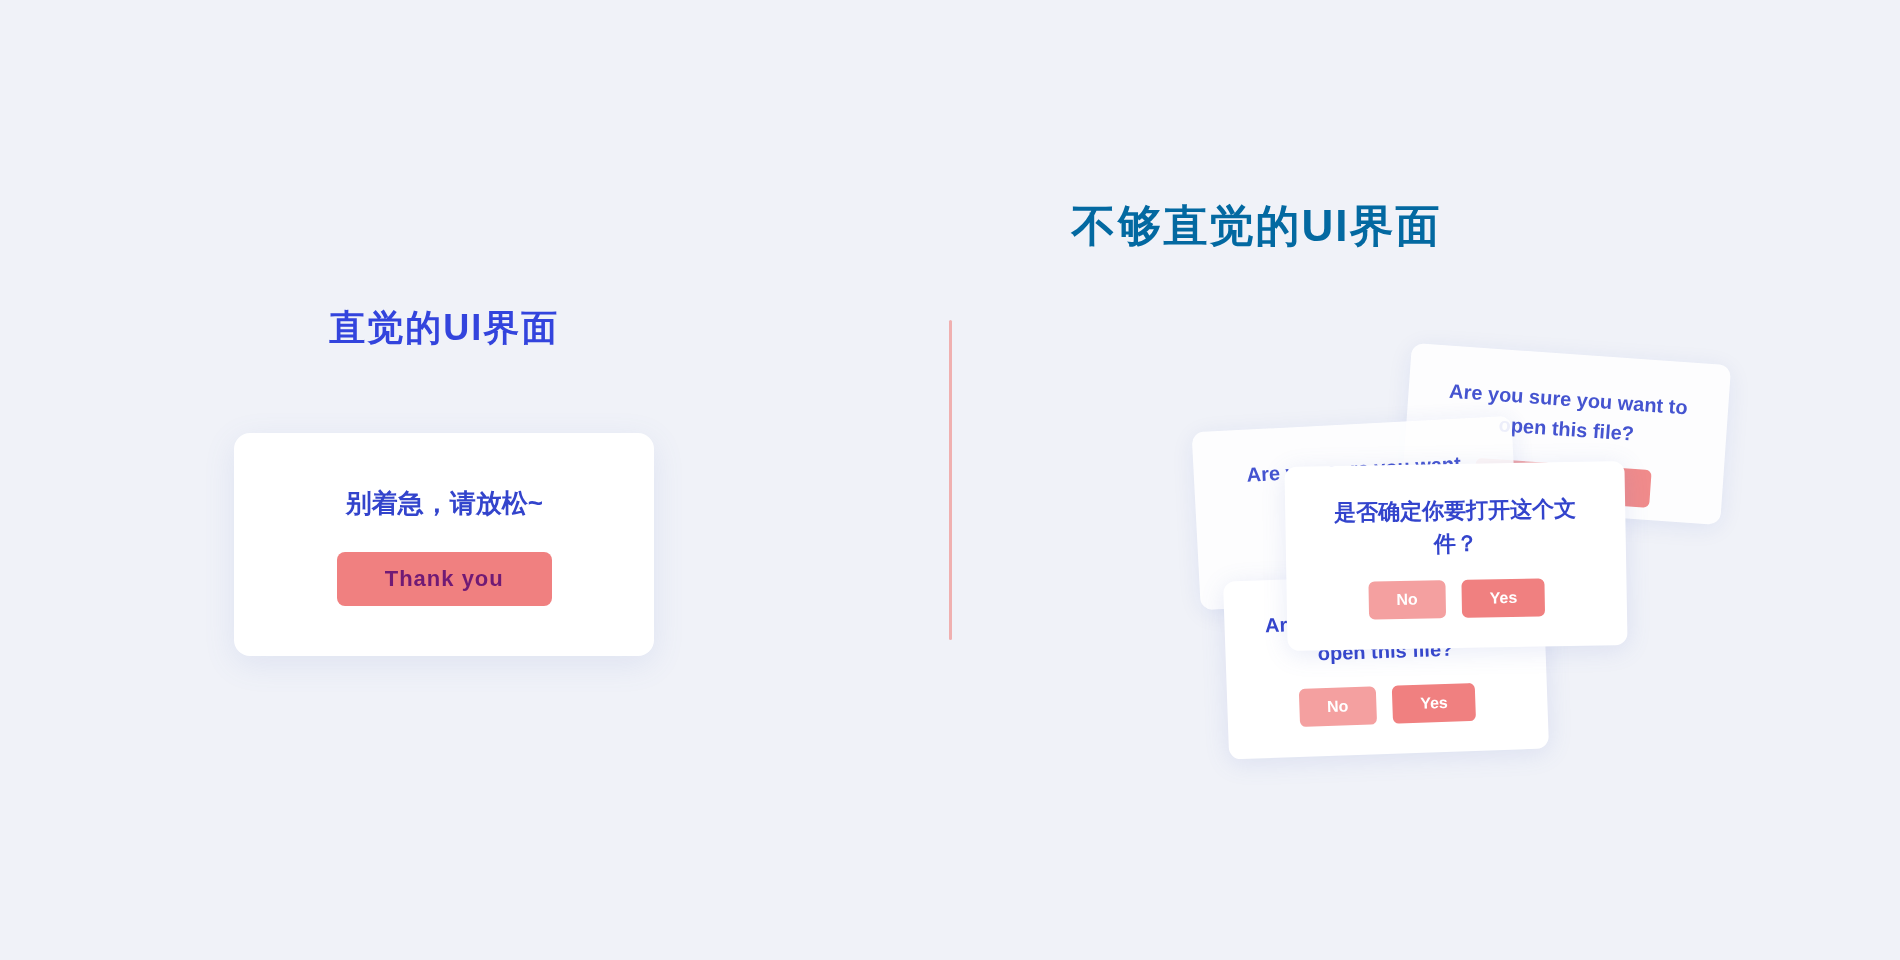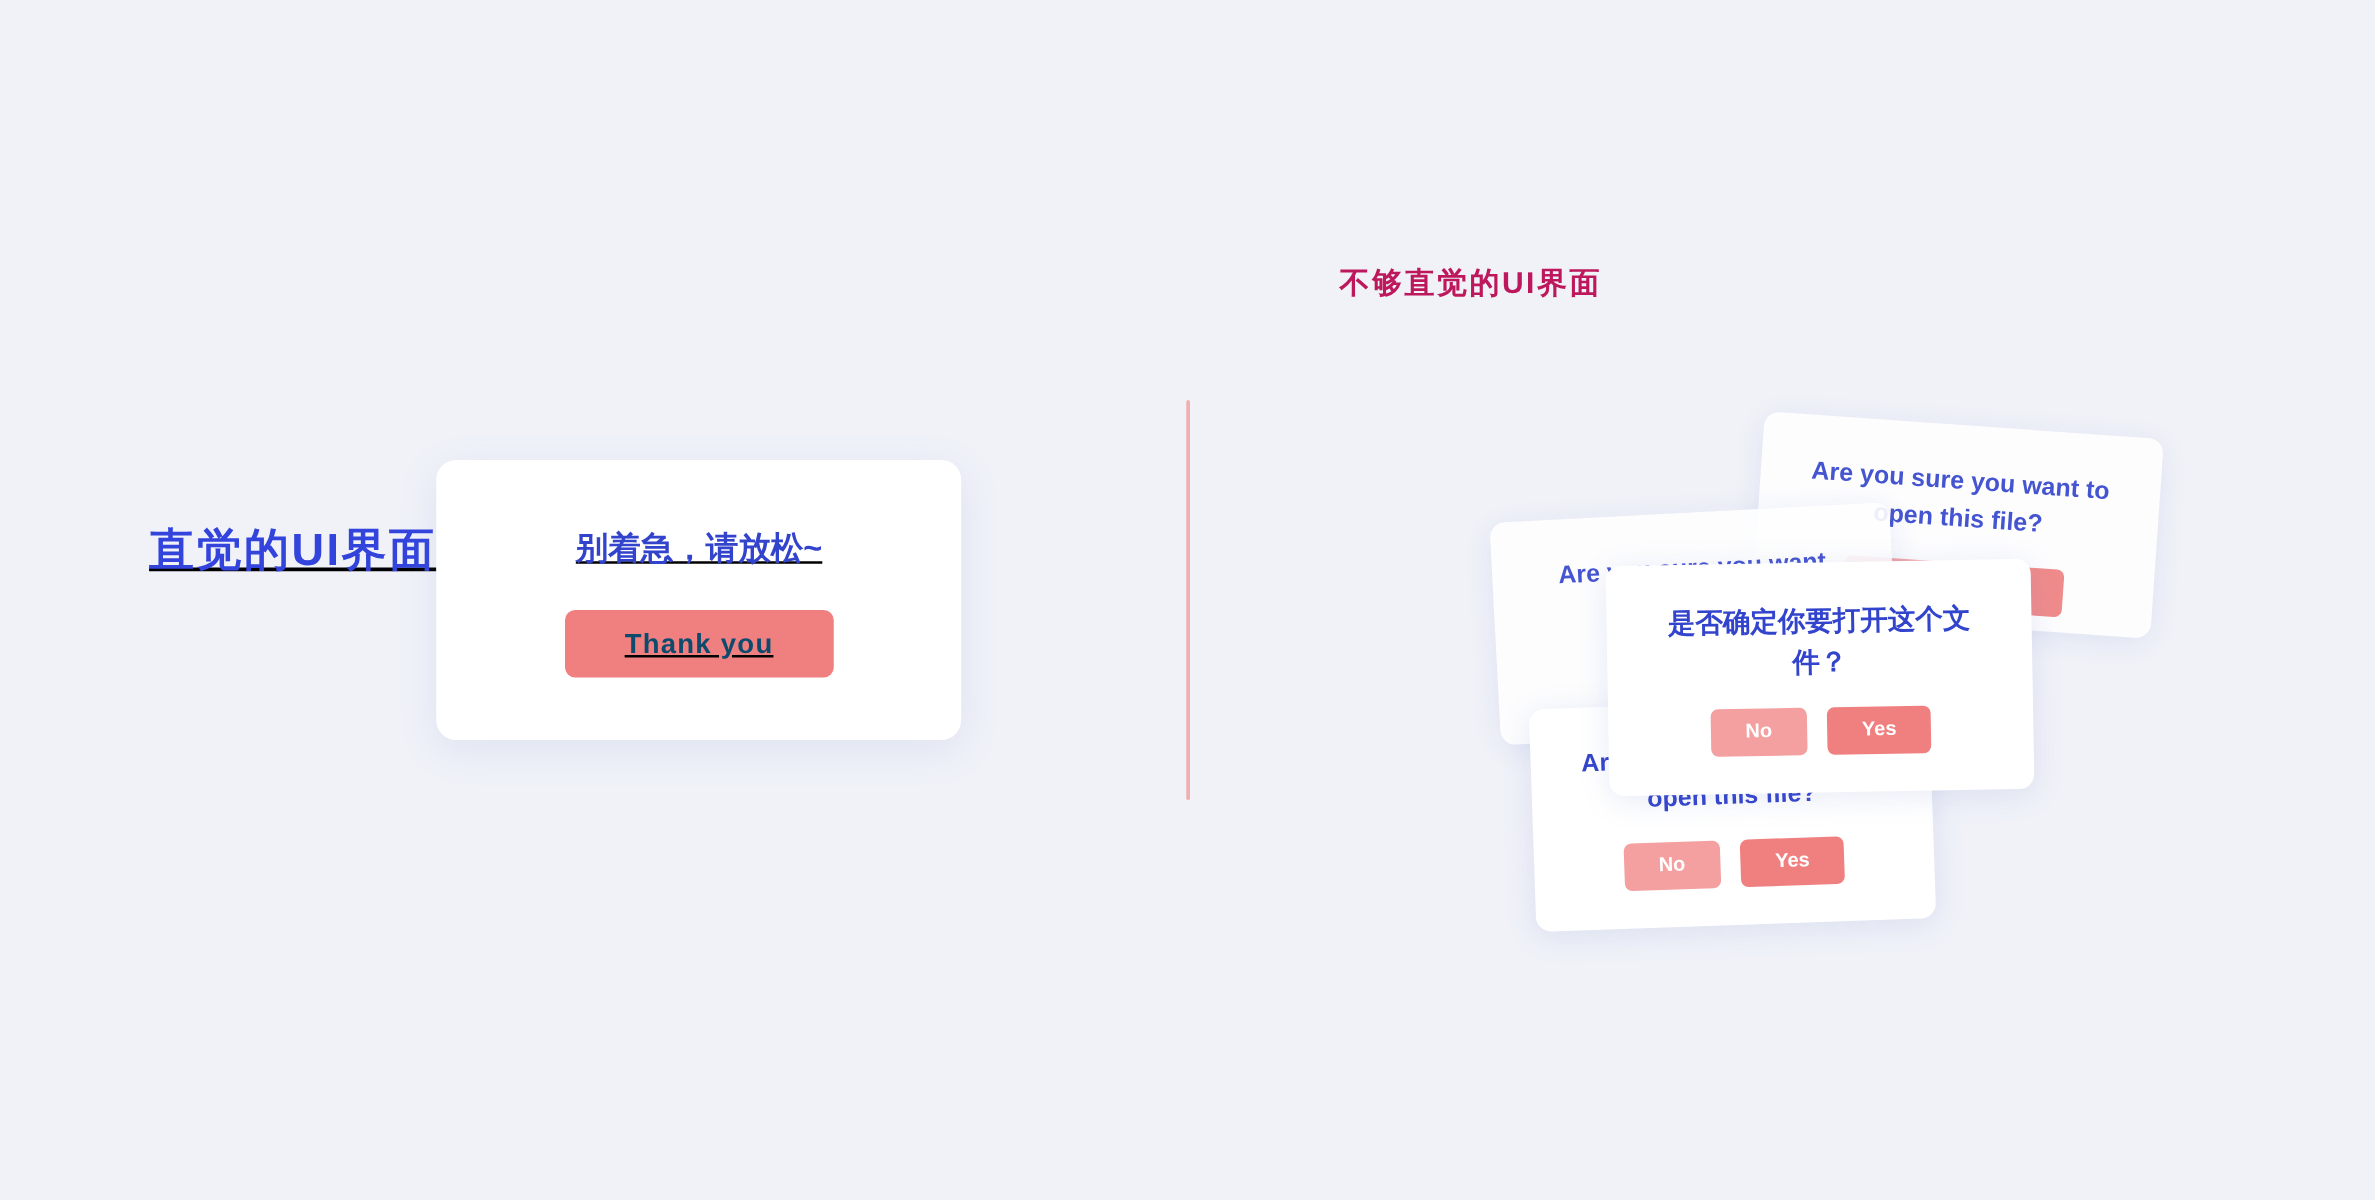--- a/index.html
+++ b/index.html
@@ -21,25 +21,24 @@
       height: 100%;
       align-items: center;
       justify-content: center;
       position: relative;
     }
 
     
     .left-section {
       flex: 1;
       display: flex;
-      flex-direction: row;
+      flex-direction: column;
       align-items: center;
       justify-content: center;
       height: 100%;
-      text-decoration: underline;
     }
 
     .section-title {
       font-size: 36px;
       font-weight: 700;
       color: #3344dd;
       margin-bottom: 80px;
       letter-spacing: 2px;
     }
 
@@ -58,21 +57,21 @@
     .card-text {
       font-size: 26px;
       color: #3344cc;
       font-weight: 600;
       text-align: right;
       line-height: 1.6;
     }
 
     .thank-you-btn {
       background-color: #f08080;
-      color: #0c4a6e;
+      color: #701a75;
       border: none;
       border-radius: 8px;
       padding: 14px 48px;
       font-size: 22px;
       font-weight: 700;
       cursor: pointer;
       letter-spacing: 1px;
       text-align: center;
     }
 
@@ -90,23 +89,23 @@
     .right-section {
       flex: 1;
       display: flex;
       flex-direction: column;
       align-items: center;
       justify-content: center;
       height: 100%;
     }
 
     .right-title {
-      font-size: 24px;
-      font-weight: 700;
-      color: #be185d;
+      font-size: 44px;
+      font-weight: 700;
+      color: #0369a1;
       margin-bottom: 88px;
       letter-spacing: 2px;
       align-self: flex-start;
       margin-left: 60px;
     }
 
     
     .dialog-stack {
       position: relative;
       width: 500px;

